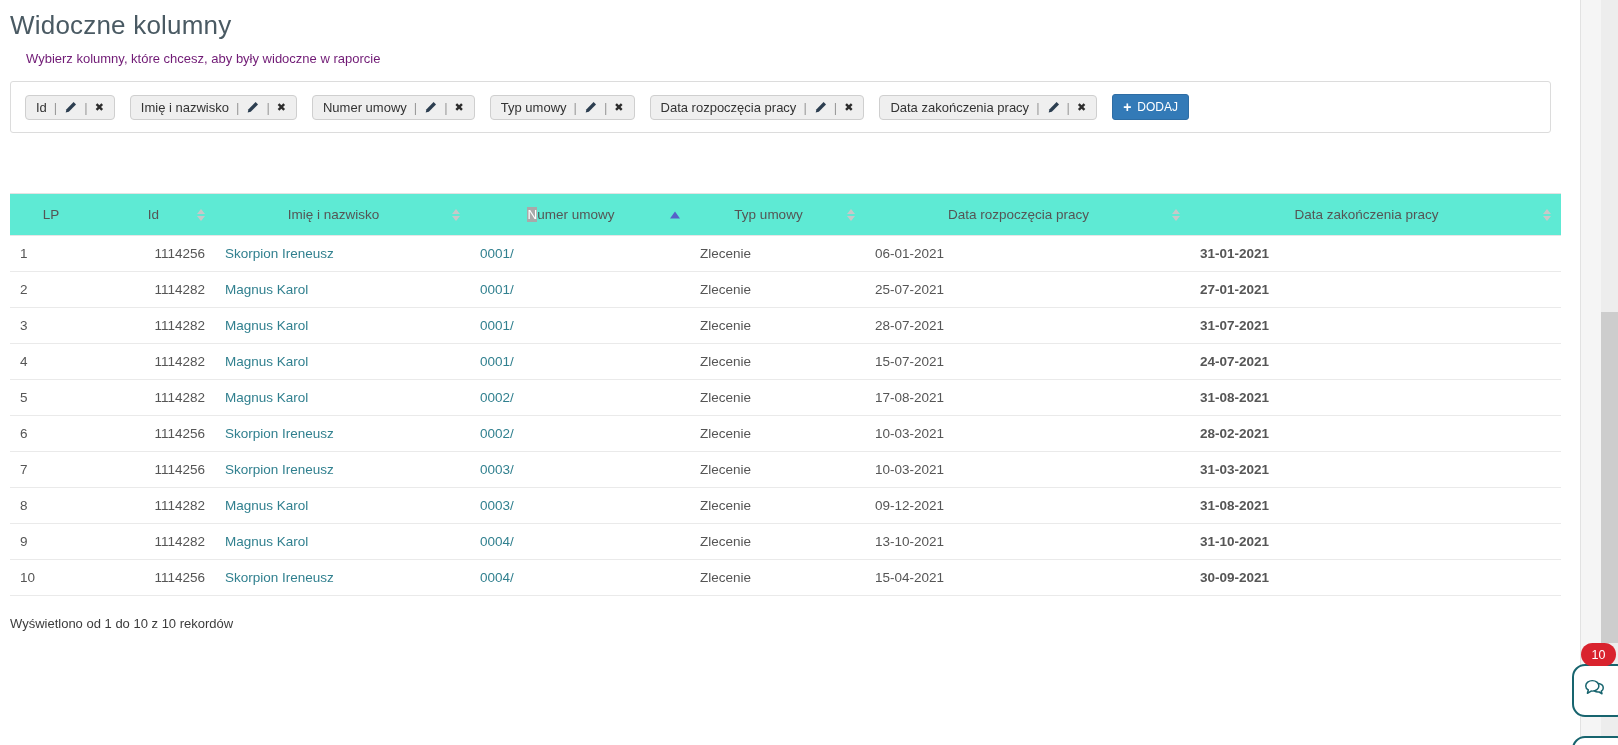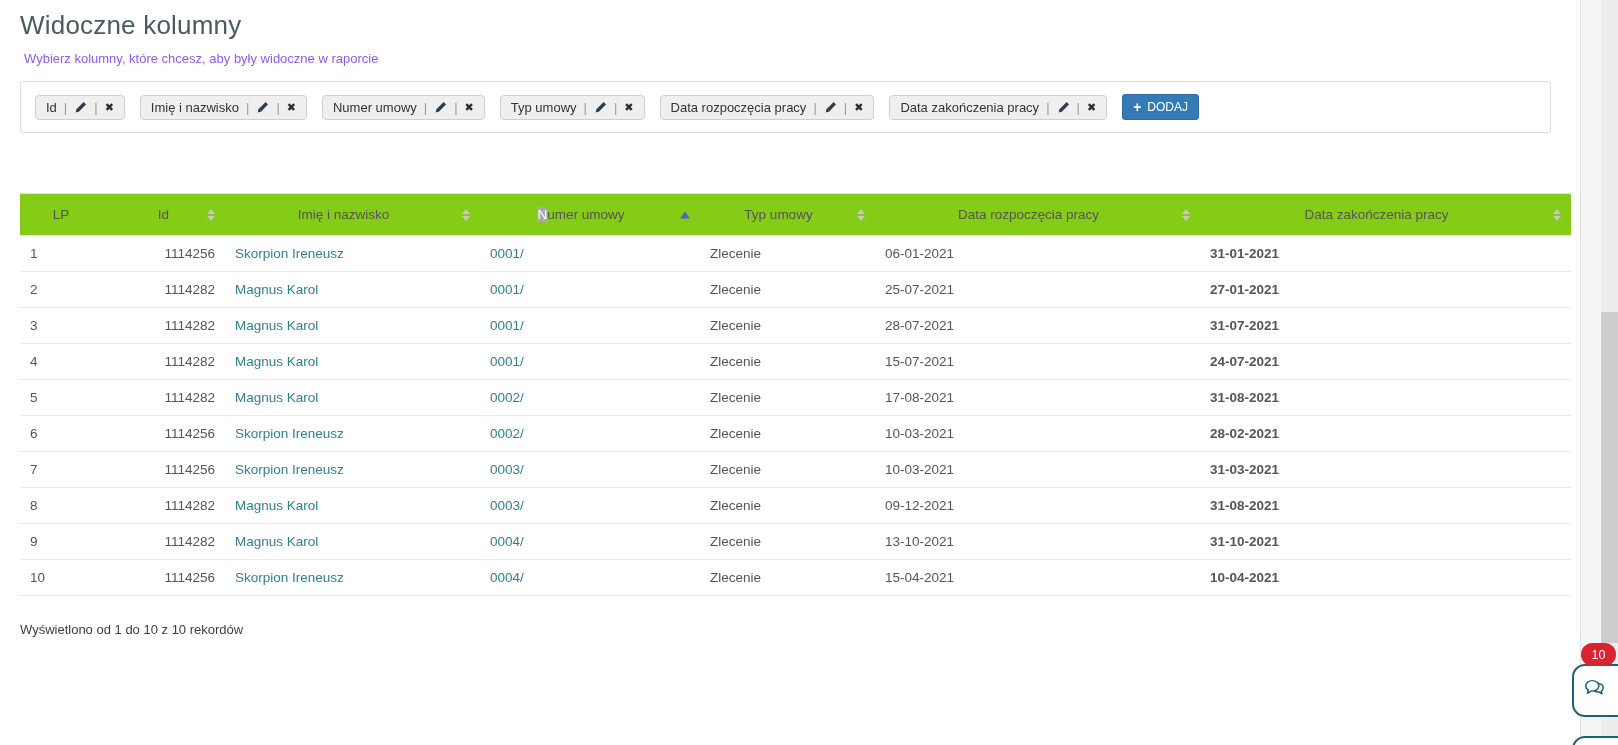--- a/index.html
+++ b/index.html
@@ -4,27 +4,27 @@
 <style>
   * { box-sizing: border-box; }
   html, body {
     margin: 0; padding: 0;
     width: 1618px; height: 745px;
     overflow: hidden;
     background: #ffffff;
     font-family: "Liberation Sans", "DejaVu Sans", sans-serif;
     color: #54565a;
   }
-  .main { padding: 10px 0 0 20px; width: 1551px; }
+  .main { padding: 10px 0 0 10px; width: 1551px; }
 
   .page-title {
     font-size: 26px; font-weight: 300; color: #4a5a63;
     margin: 0 0 10px 0; letter-spacing: .2px;
   }
-  .subtitle { font-size: 13px; color: #8b5cf6; margin: 0 0 15px 4px; }
+  .subtitle { font-size: 13px; color: #701a75; margin: 0 0 15px 16px; }
 
   .chips-box {
     border: 1px solid #dcdcdc; border-radius: 3px;
     padding: 12px 14px; display: flex; align-items: center; gap: 15px;
     width: 100%;
   }
   .chip {
     background: #efefef; border: 1px solid #cfcfcf; border-radius: 4px;
     padding: 4px 10px; font-size: 13px; color: #333;
     display: inline-flex; align-items: center; gap: 7px; white-space: nowrap;
@@ -42,21 +42,21 @@
   .preview-title {
     font-size: 26px; font-weight: 300; color: #4a5a63;
     margin: 64px 0 0 0;
   }
 
   table.preview {
     border-collapse: collapse; width: 1551px; margin-top: 60px;
     font-size: 13.5px; table-layout: fixed;
   }
   table.preview thead th {
-    background: #84cc16; font-weight: 400; color: #555;
+    background: #5eead4; font-weight: 400; color: #555;
     height: 42px; text-align: center; position: relative;
     border-top: 1px solid #e3e3e3; border-bottom: 1px solid #e6e6e6;
     padding: 0 26px 0 8px;
   }
   table.preview tbody td {
     height: 36px; border-bottom: 1px solid #eaeaea;
     padding: 0 10px; color: #555;
   }
   .col-lp   { width: 100px; }
   .col-id   { width: 105px; }
@@ -71,21 +71,21 @@
   a.cell-link { color: #31808f; text-decoration: none; cursor: pointer; text-align: center; }
 
   .sel-char { background: #a9a9a9; color: #ffffff; }
 
   .sort-wrap { position: absolute; right: 10px; top: 50%; transform: translateY(-50%); display: inline-flex; flex-direction: column; gap: 2px; }
   .tri { width: 0; height: 0; border-left: 4px solid transparent; border-right: 4px solid transparent; }
   .tri.up   { border-bottom: 5px solid #c8c8c8; }
   .tri.down { border-top: 5px solid #c8c8c8; }
   .tri.active-up { border-left: 5px solid transparent; border-right: 5px solid transparent; border-bottom: 7px solid #5661c9; }
 
-  .table-info { font-size: 13px; color: #3c3c3c; margin-top: 26px; }
+  .table-info { font-size: 13px; color: #3c3c3c; margin-top: 20px; }
 
   
   .right-rail {
     position: fixed; top: 0; right: 0; width: 38px; height: 745px;
     background: #f5f5f5; border-left: 1px solid #e2e2e2;
   }
   .scroll-track { position: absolute; top: 0; right: 0; width: 17px; height: 745px; background: #ededed; }
   .scroll-thumb { position: absolute; top: 312px; right: 0; width: 17px; height: 331px; background: #cdcdcd; }
 
   .chat-badge {
@@ -299,21 +299,21 @@
           <td class="cell-start">13-10-2021</td>
           <td class="cell-end">31-10-2021</td>
         </tr>
         <tr>
           <td class="cell-lp">10</td>
           <td class="cell-id">1114256</td>
           <td class="cell-name"><a class="cell-link">Skorpion Ireneusz</a></td>
           <td class="cell-num"><a class="cell-link">0004/</a></td>
           <td class="cell-type">Zlecenie</td>
           <td class="cell-start">15-04-2021</td>
-          <td class="cell-end">10-04-2021</td>
+          <td class="cell-end">30-09-2021</td>
         </tr>
       </tbody>
   </table>
 
   <div class="table-info">Wyświetlono od 1 do 10 z 10 rekordów</div>
 </div>
 
 <div class="right-rail">
   <div class="scroll-track">
     <div class="scroll-thumb"></div>

